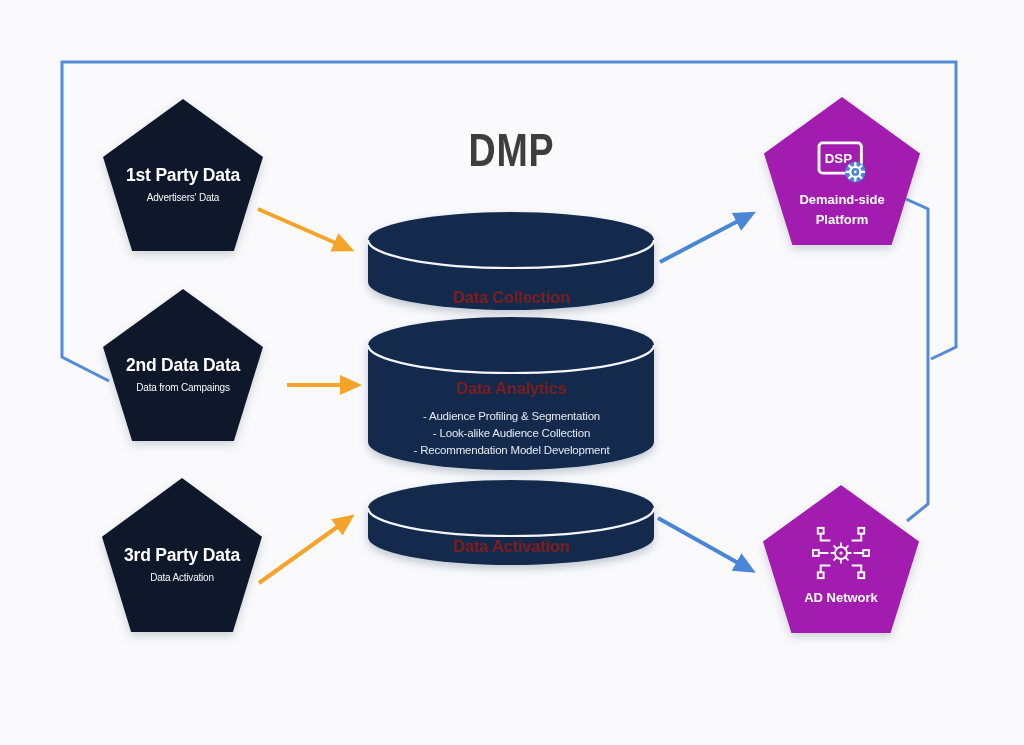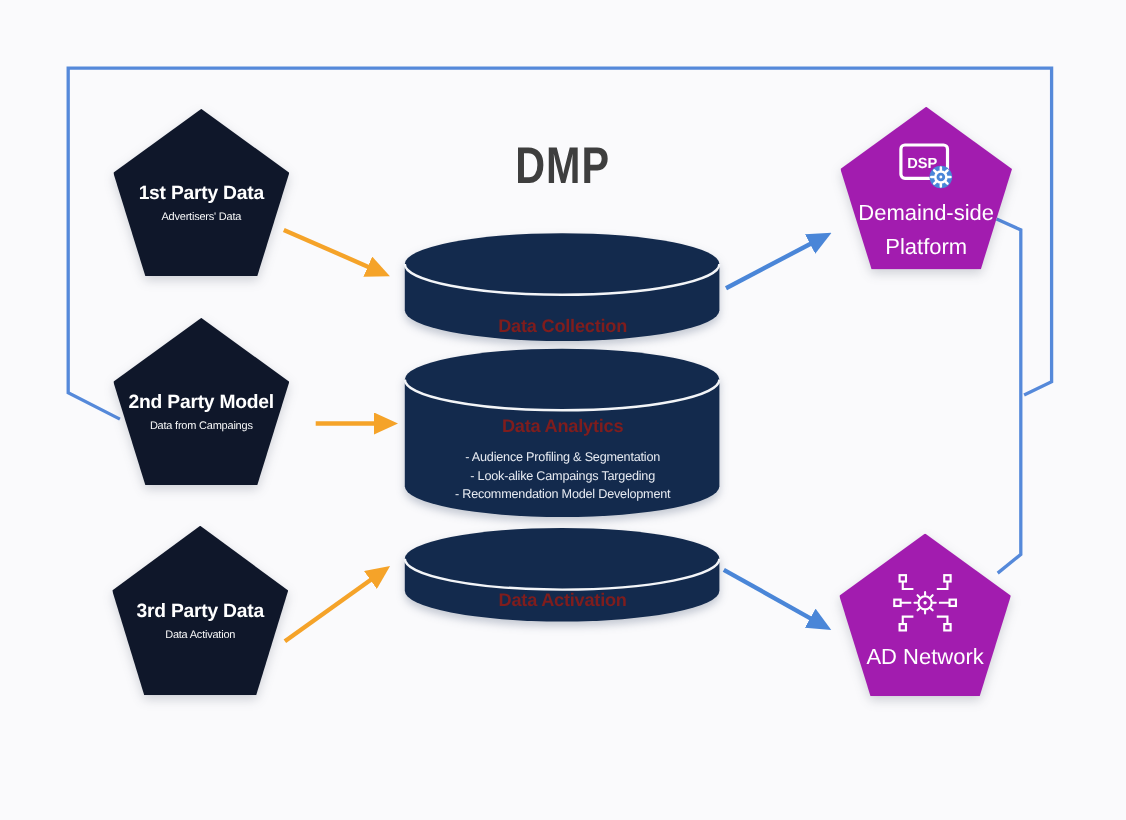--- a/index.html
+++ b/index.html
@@ -22,21 +22,21 @@
   .pent{
     width:100%;height:100%;
     clip-path:polygon(50% 0%,100% 38.2%,81.8% 100%,18.2% 100%,0% 38.2%);
     display:flex;flex-direction:column;align-items:center;justify-content:center;
     color:#fff;text-align:center;box-sizing:border-box;
   }
   .pent.orange{background:#0f172a;padding-top:18px;}
   .pent.blue{background:#a21caf;}
   .pent .main{font-size:17.5px;font-weight:700;letter-spacing:-.2px;line-height:1.25;}
   .pent .sub{font-size:10px;font-weight:400;letter-spacing:-.2px;margin-top:6px;opacity:.97;}
-  .pent .dest-label{font-size:20px;font-weight:400;line-height:1.55;margin-top:6px;}
+  .pent .dest-label{font-size:13px;font-weight:700;line-height:1.55;margin-top:6px;}
 
   
   .cyl-label{
     left:368px;width:287px;text-align:center;color:#7f1d1d;
     font-size:16.5px;font-weight:700;letter-spacing:-.2px;
   }
   .cyl-bullets{
     left:368px;width:287px;text-align:center;color:#E6EAF1;
     font-size:11.5px;font-weight:400;line-height:17px;letter-spacing:-.2px;
   }
@@ -85,35 +85,35 @@
       </g>
     </g>
   </svg>
 
   <div class="overlay dmp-title">DMP</div>
 
   <div class="overlay cyl-label" style="top:288px">Data Collection</div>
   <div class="overlay cyl-label" style="top:379px">Data Analytics</div>
   <div class="overlay cyl-bullets" style="top:408px">
     <div>- Audience Profiling &amp; Segmentation</div>
-    <div>- Look-alike Campaings Targeding</div>
+    <div>- Look-alike Audience Collection</div>
     <div>- Recommendation Model Development</div>
   </div>
   <div class="overlay cyl-label" style="top:537px">Data Activation</div>
 
   <div class="pent-wrap" style="left:103px;top:99px;width:160px;height:152px">
     <div class="pent orange">
       <div class="main">1st Party Data</div>
       <div class="sub">Advertisers' Data</div>
     </div>
   </div>
 
   <div class="pent-wrap" style="left:103px;top:289px;width:160px;height:152px">
     <div class="pent orange">
-      <div class="main">2nd Party Model</div>
+      <div class="main">2nd Data Data</div>
       <div class="sub">Data from Campaings</div>
     </div>
   </div>
 
   <div class="pent-wrap" style="left:102px;top:478px;width:160px;height:154px">
     <div class="pent orange">
       <div class="main">3rd Party Data</div>
       <div class="sub">Data Activation</div>
     </div>
   </div>

